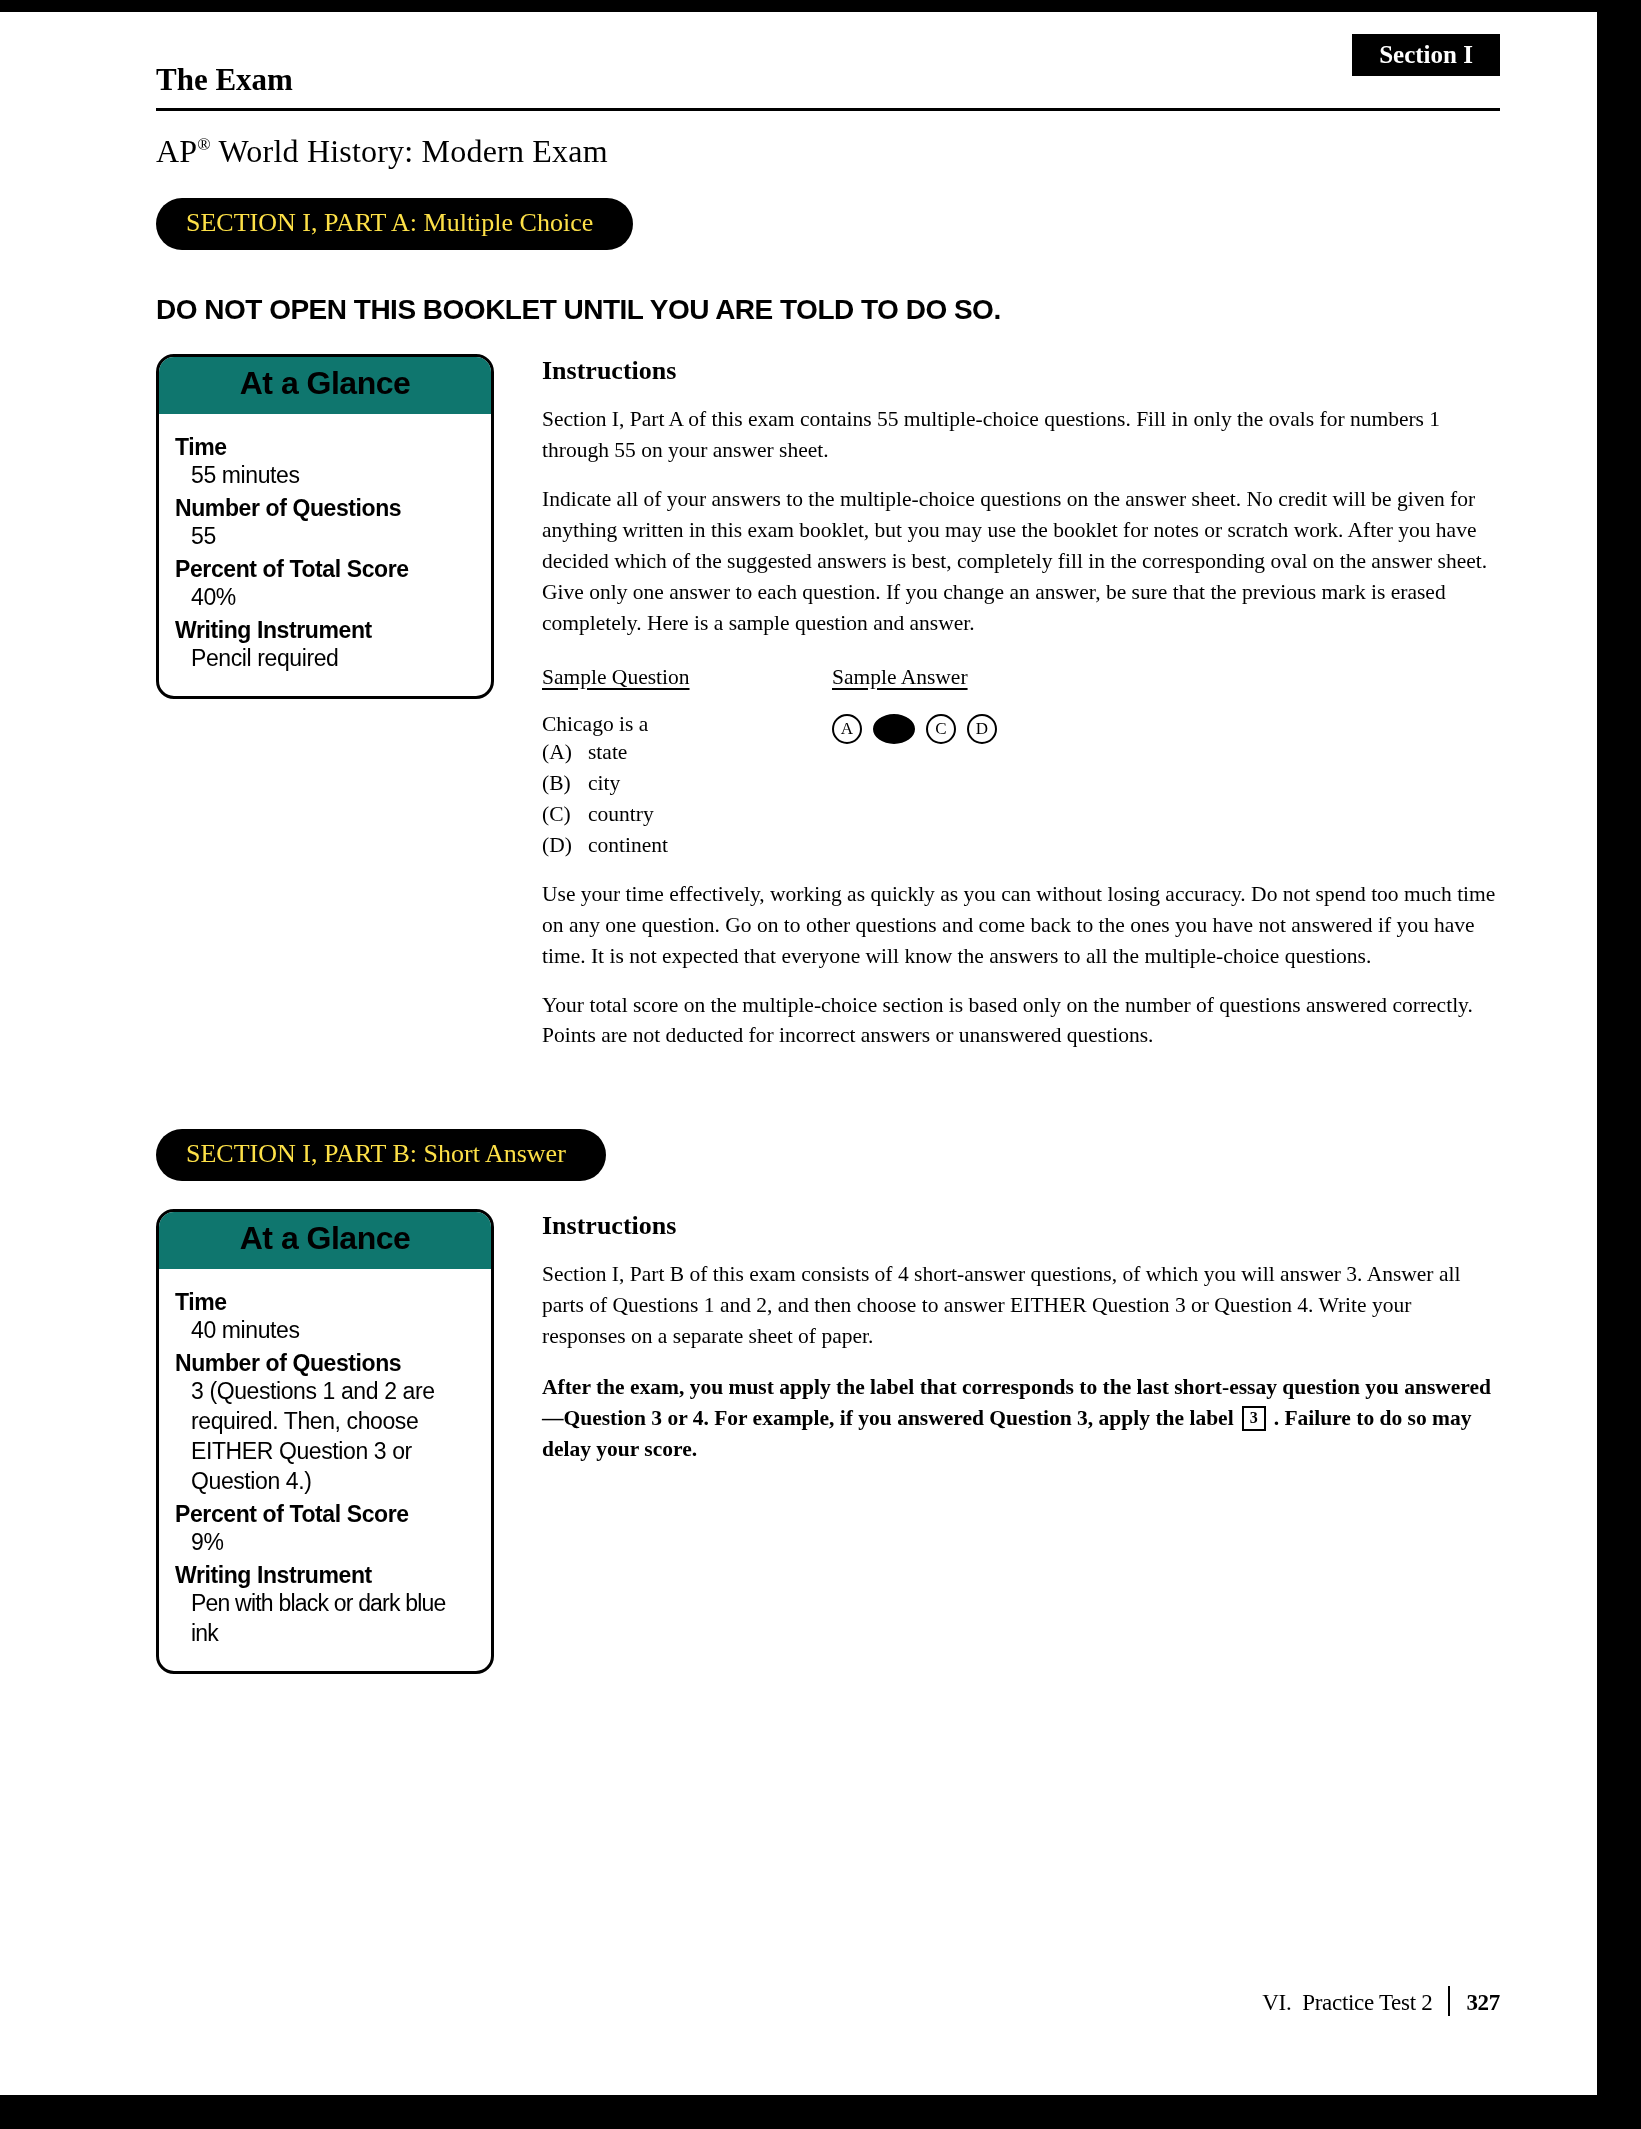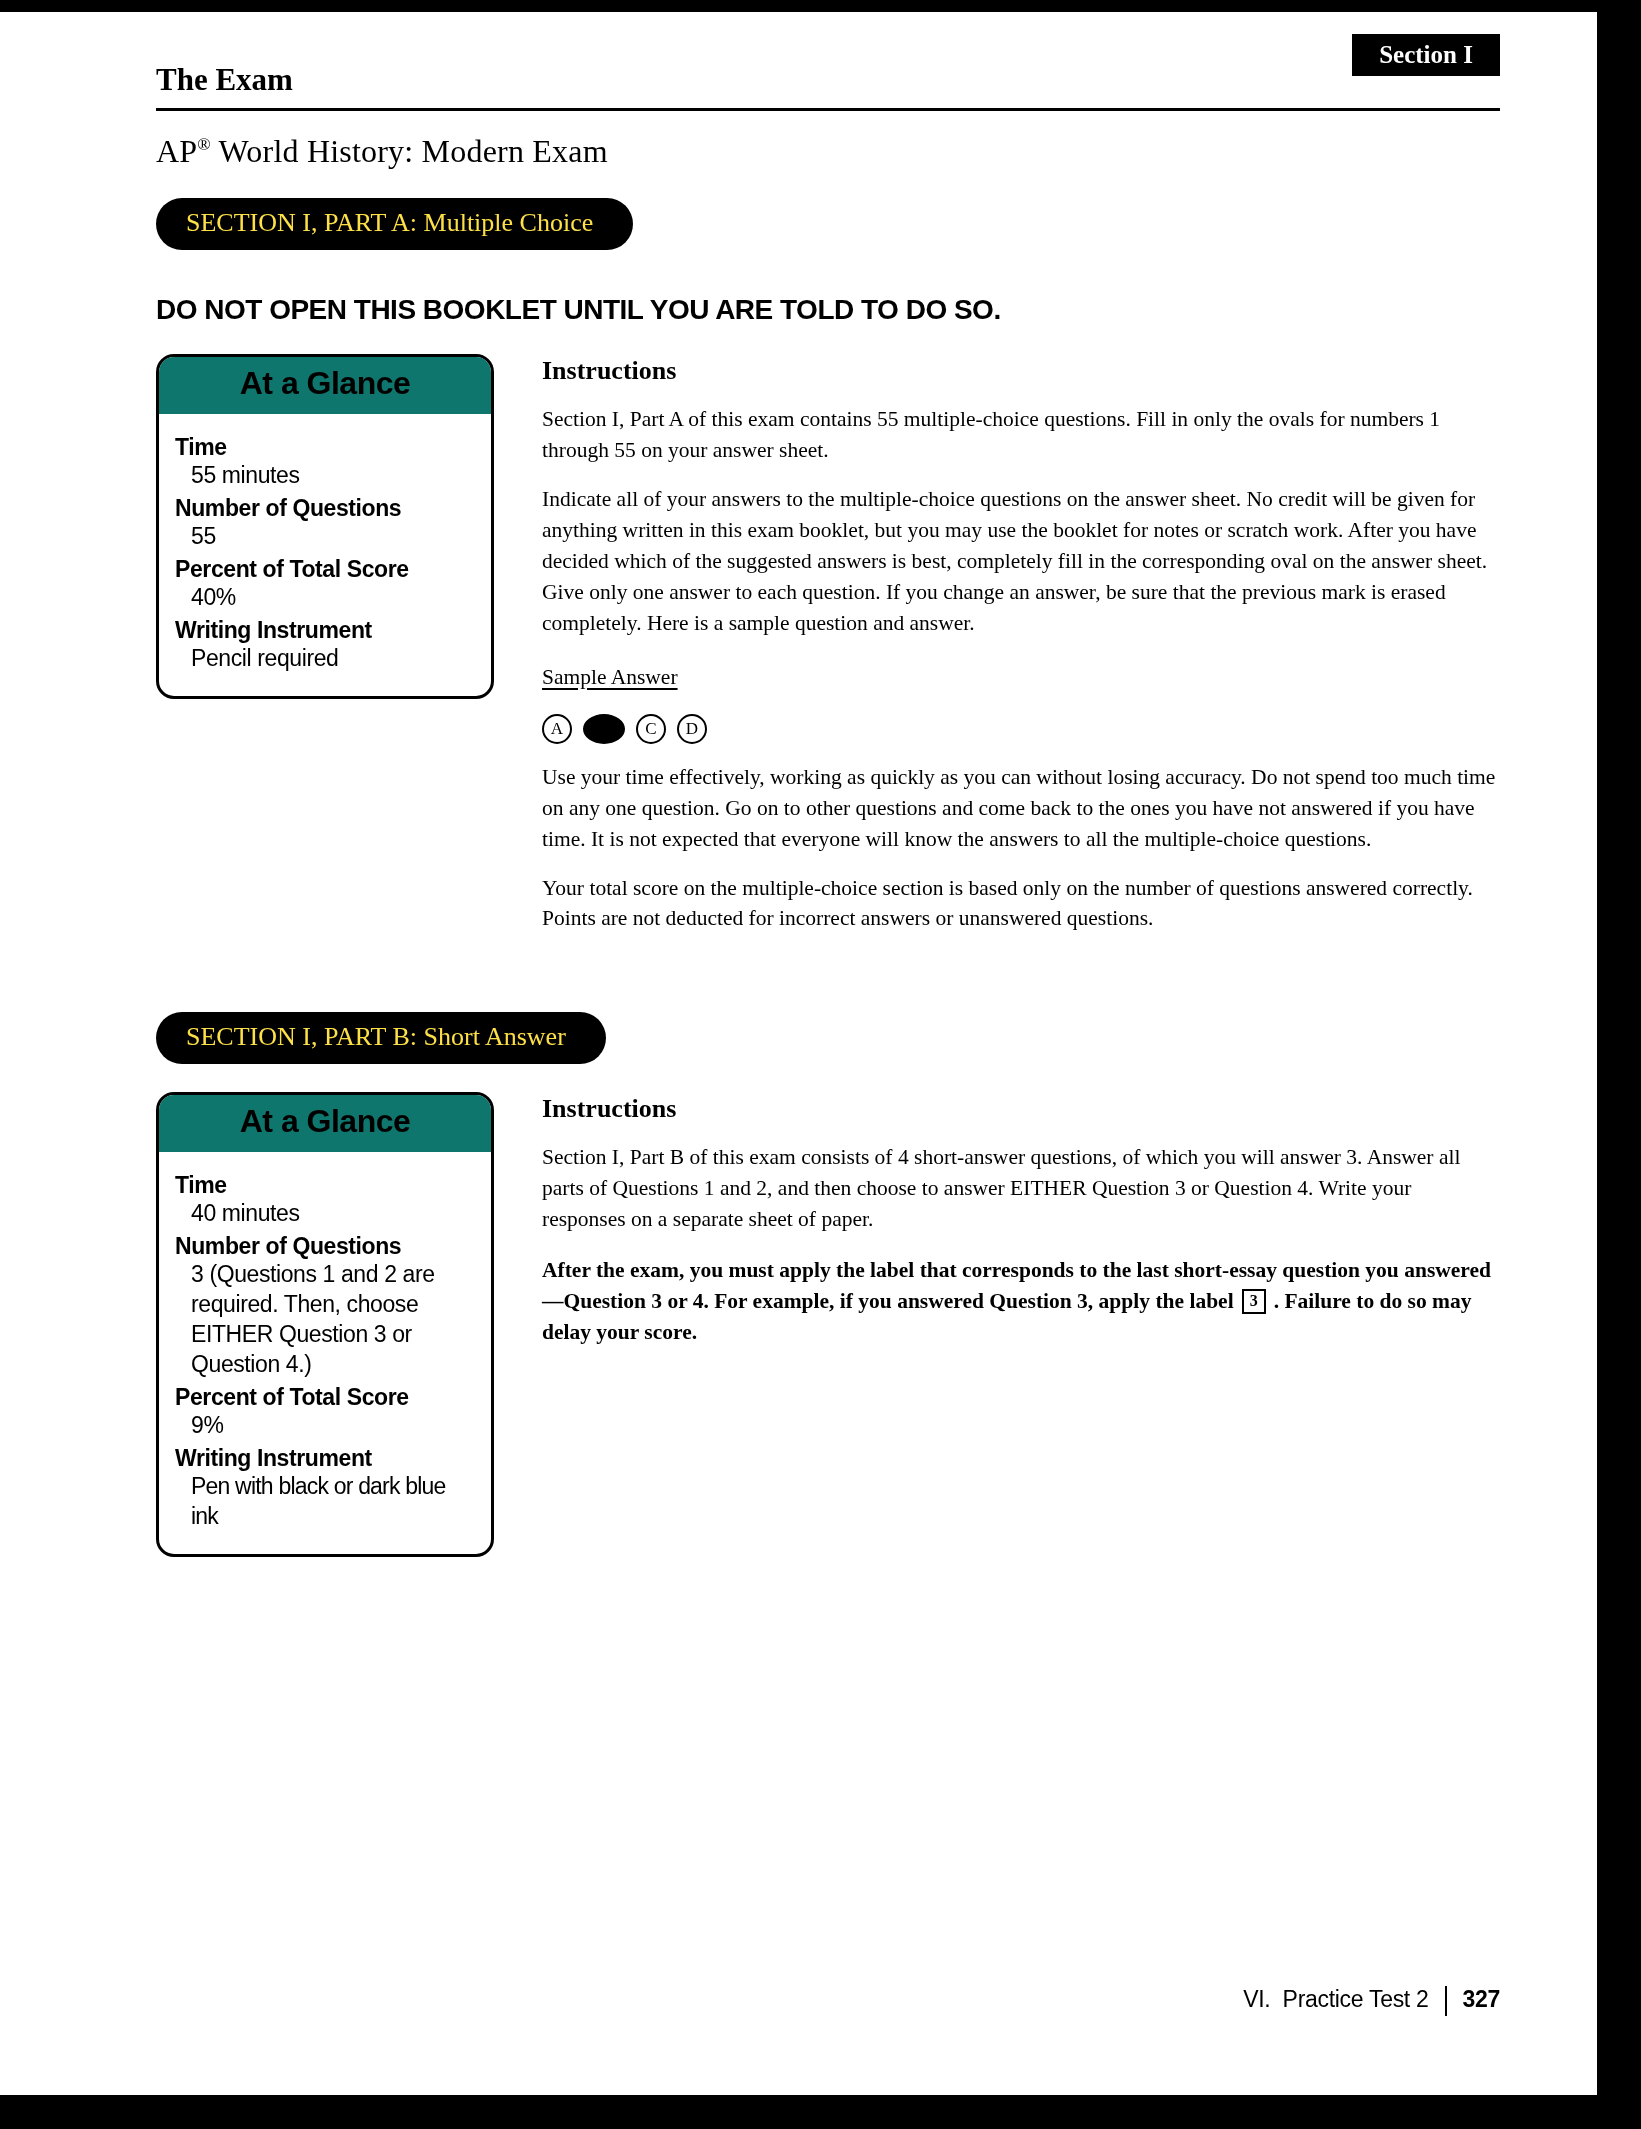--- a/index.html
+++ b/index.html
@@ -107,22 +107,22 @@
     font-size: 16px;
     line-height: 1;
     padding: 2px 6px 3px 6px;
     margin: 0 8px 0 8px;
     vertical-align: 2px;
   }
 
   
   .footer {
     position: absolute; top: 1986px; right: 141px;
-    display: flex; align-items: flex-start;
-    font-family: Liberation Sans, sans-serif;
+    display: flex; align-items: flex-end;
+    font-family: Liberation Serif, serif;
     font-size: 23px; letter-spacing: -0.3px;
   }
   .footer-label { white-space: pre; }
   .footer-divider { width: 2px; height: 30px; background: #000; margin: 0 16px; }
   .footer-page { font-weight: 700; }
 </style>
 </head>
 <body>
 
 <div class="page">
@@ -169,20 +169,28 @@
           </div>
         </div>
       </div>
 
       <div class="instructions">
         <h2>Instructions</h2>
         <p>Section I, Part A of this exam contains 55 multiple-choice questions. Fill in only the ovals for numbers 1 through 55 on your answer sheet.</p>
         <p>Indicate all of your answers to the multiple-choice questions on the answer sheet. No credit will be given for anything written in this exam booklet, but you may use the booklet for notes or scratch work. After you have decided which of the suggested answers is best, completely fill in the corresponding oval on the answer sheet. Give only one answer to each question. If you change an answer, be sure that the previous mark is erased completely. Here is a sample question and answer.</p>
 
         <div class="sample">
+          <div class="sample-q">
+            <div class="sample-head">Sample Question</div>
+            <div class="sample-question-text">Chicago is a</div>
+            <div class="choice"><span class="choice-key">(A)</span><span>state</span></div>
+            <div class="choice"><span class="choice-key">(B)</span><span>city</span></div>
+            <div class="choice"><span class="choice-key">(C)</span><span>country</span></div>
+            <div class="choice"><span class="choice-key">(D)</span><span>continent</span></div>
+          </div>
           <div class="sample-a">
             <div class="sample-head">Sample Answer</div>
             <div class="ovals">
                 <span class="oval">A</span>
                 <span class="oval oval-filled"></span>
                 <span class="oval">C</span>
                 <span class="oval">D</span>
               </div>
           </div>
         </div>

